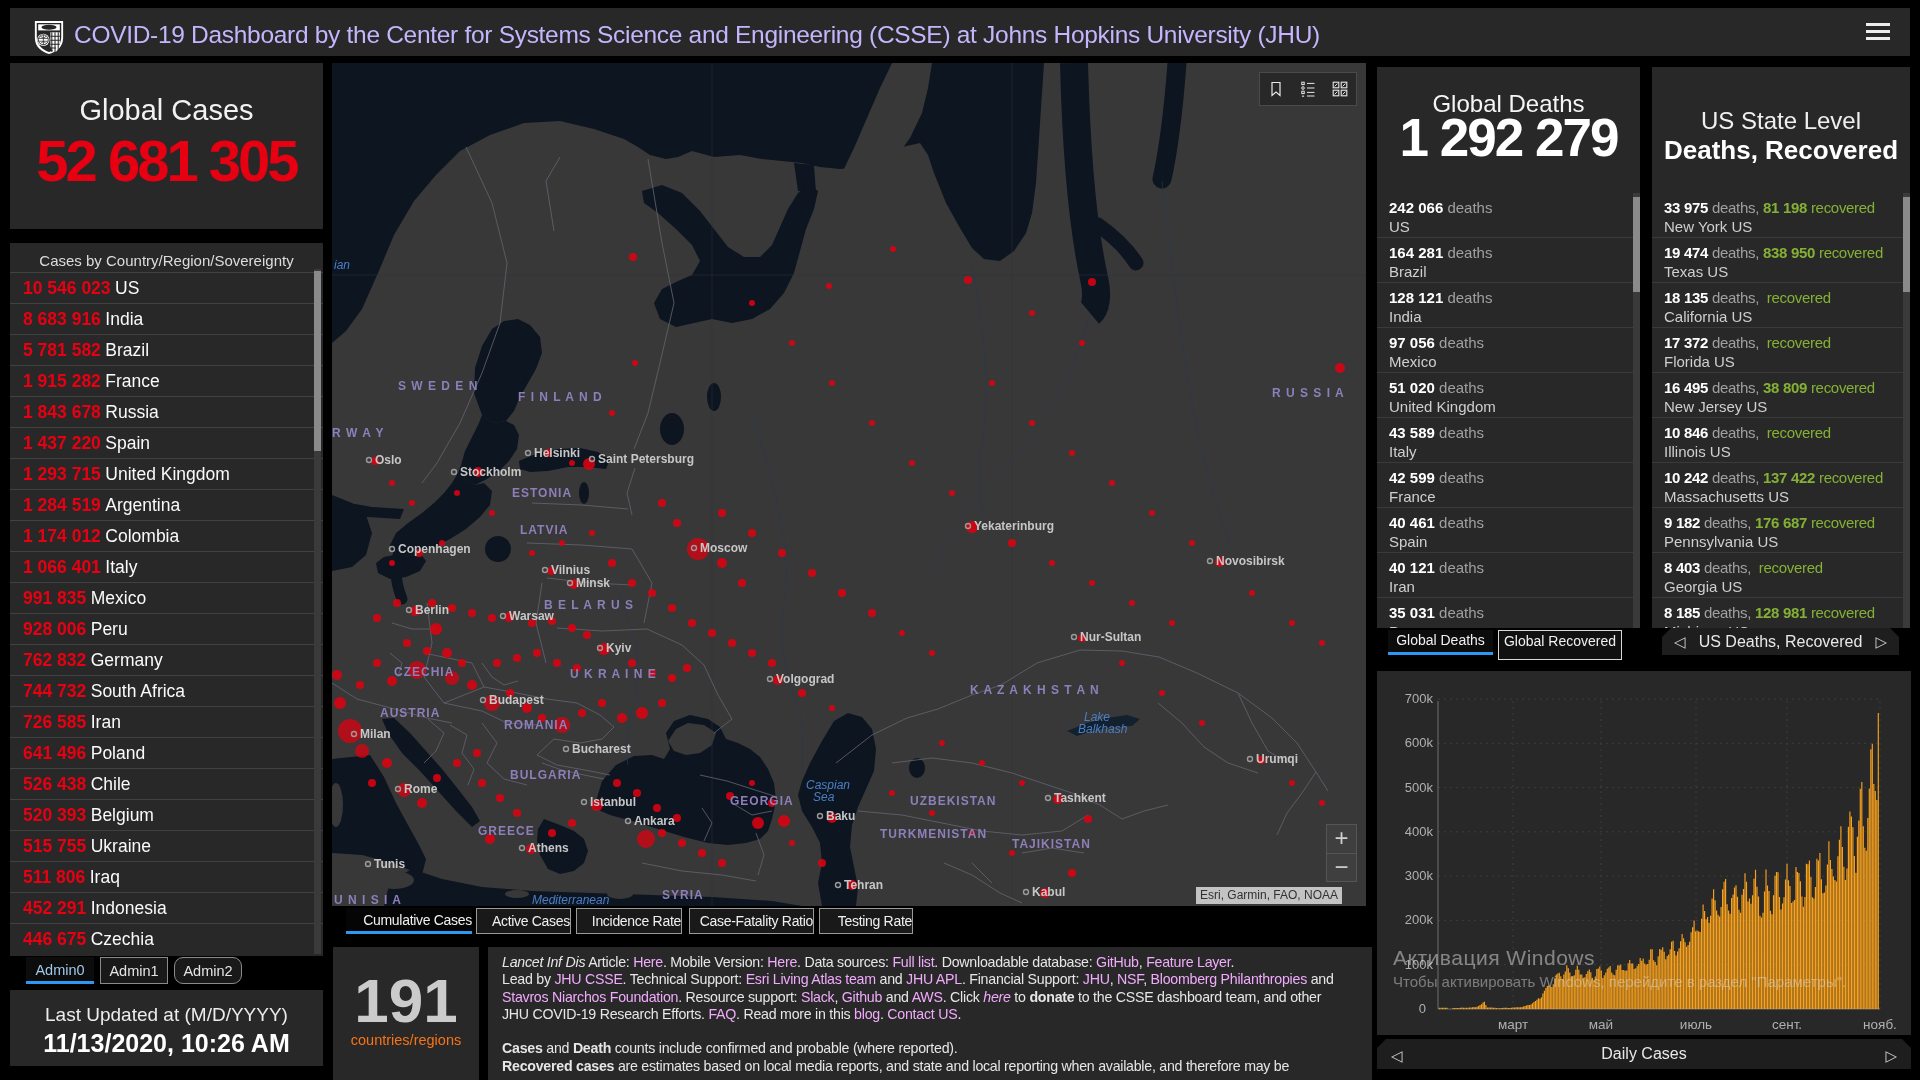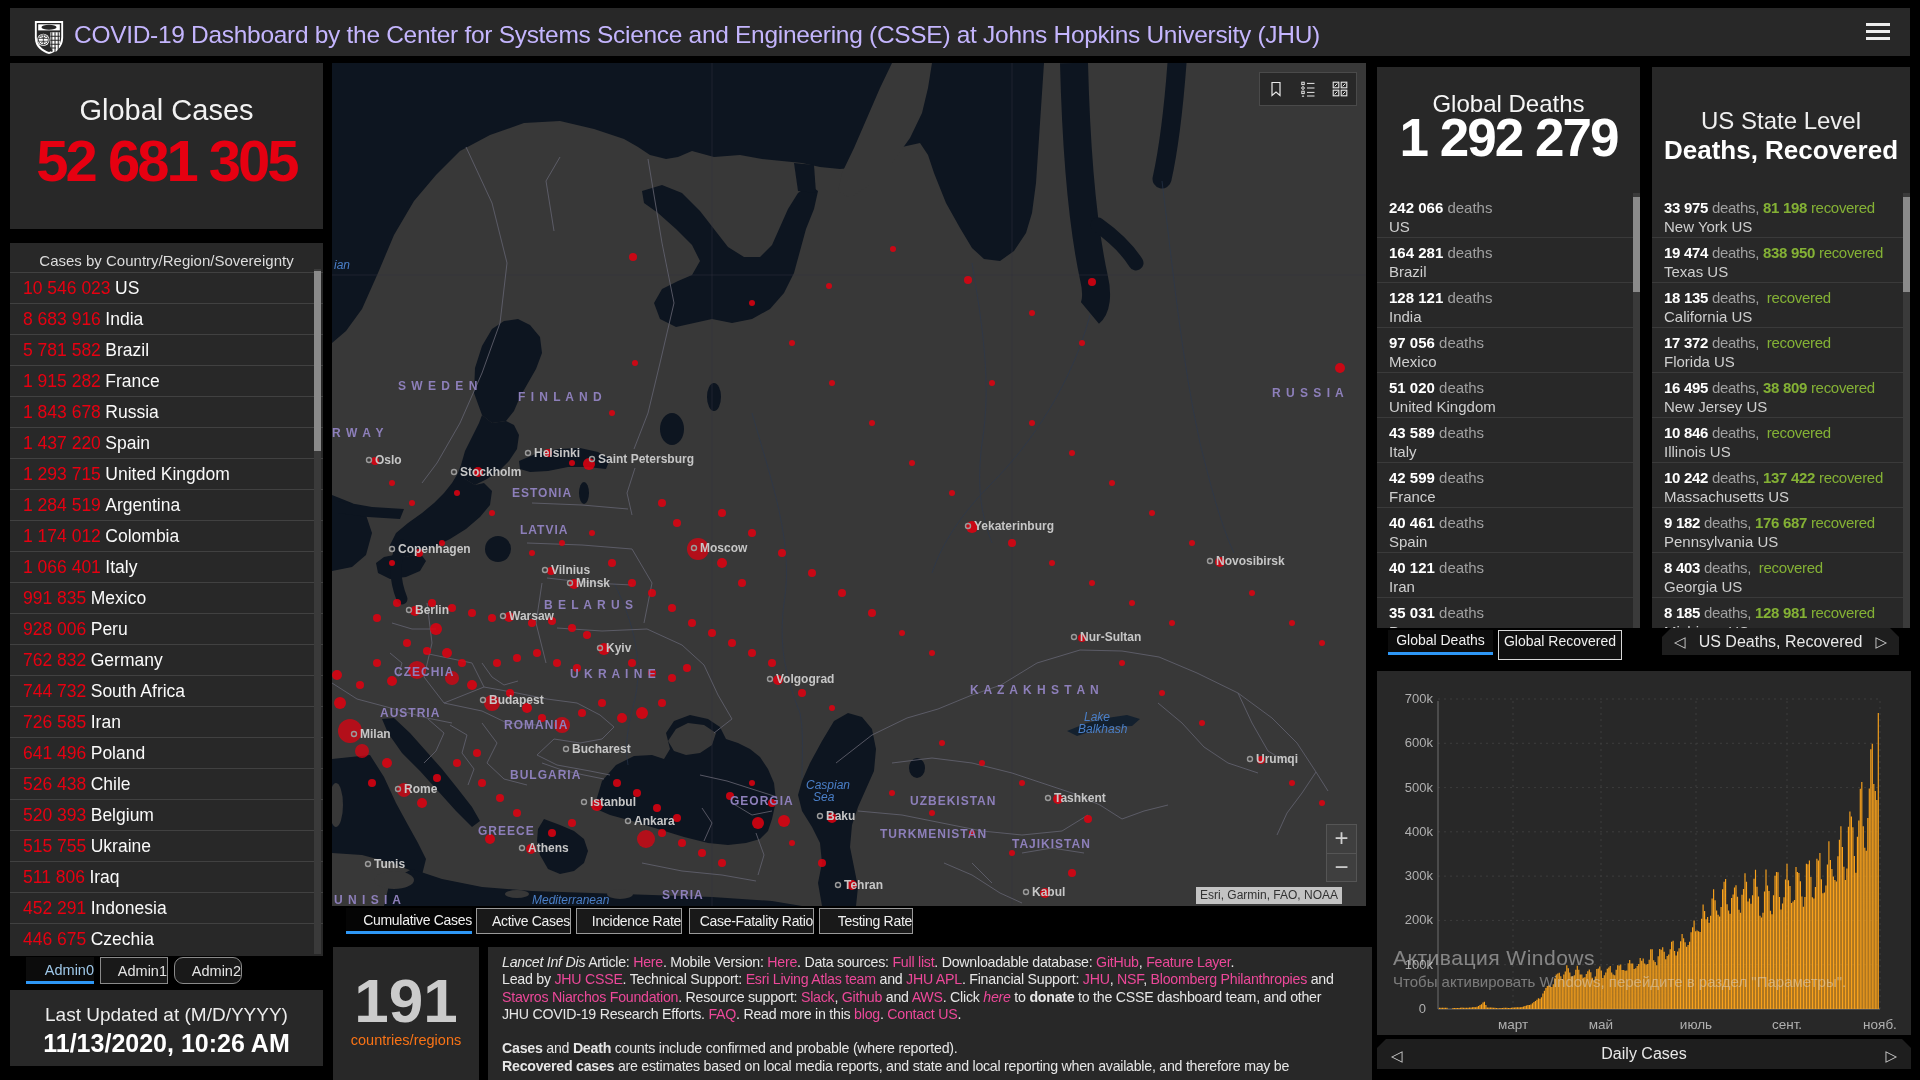--- a/index.html
+++ b/index.html
@@ -10,47 +10,47 @@
 .hdr-title { position:absolute; left:64px; top:13px; font-size:24.5px; color:#c4b5fd; letter-spacing:-0.3px; white-space:nowrap; }
 .logo { position:absolute; left:23px; top:11px; }
 .burger { position:absolute; right:20px; top:15px; width:24px; }
 .burger div { height:2.5px; background:#ededed; margin-bottom:4.5px; }
 .gc { left:10px; top:63px; width:313px; height:166px; text-align:center; }
 .gc .t { position:absolute; top:31px; width:100%; font-size:29px; color:#f2f2f2; }
 .gc .n { position:absolute; top:64px; width:100%; font-size:58px; font-weight:bold; color:#e60011; letter-spacing:-3px; }
 .clist { left:10px; top:243px; width:313px; height:713px; }
 .clist .hd { text-align:center; font-size:15px; font-weight:normal; color:#dcdcdc; padding-top:9px; height:29px; }
 .crow { height:31px; line-height:31px; padding-left:13px; border-top:1px solid #414141; white-space:nowrap; }
-.cn { color:#e60011; font-size:17.5px; font-weight:normal; }
+.cn { color:#e60011; font-size:17.5px; font-weight:bold; }
 .cc { color:#fafafa; font-size:17.5px; }
 .sbar { position:absolute; background:#3a3a3a; }
 .sthumb { position:absolute; background:#8a8a8a; }
 .atabs { position:absolute; left:10px; top:957px; width:313px; height:28px; }
-.atab { position:absolute; top:0; height:27px; line-height:26px; text-align:right; font-size:14.5px; color:#e3e3e3; background:#191919; border:1px solid #8a8a8a; }
+.atab { position:absolute; top:0; height:27px; line-height:26px; text-align:center; font-size:14.5px; color:#e3e3e3; background:#191919; border:1px solid #8a8a8a; }
 .atab.on { background:#0c0c0c; border:none; border-bottom:3px solid #2e97f5; color:#9ec7e8; }
 .lastu { left:10px; top:990px; width:313px; height:76px; text-align:center; }
 .lastu .l1 { margin-top:14px; font-size:19px; color:#ececec; }
 .lastu .l2 { margin-top:3px; font-size:25px; font-weight:bold; color:#fff; }
 .map { position:absolute; left:332px; top:63px; width:1034px; height:843px; background:#383838; overflow:hidden; }
 .mco { fill:#8d7fba; font-size:12px; font-weight:bold; letter-spacing:1px; font-family:"Liberation Sans",sans-serif; }
 .mci { fill:#c6c6c6; font-size:12px; font-weight:bold; font-family:"Liberation Sans",sans-serif; }
 .mwa { fill:#4a7fc8; font-size:12px; font-style:italic; font-family:"Liberation Sans",sans-serif; }
 .micons { position:absolute; left:927px; top:9px; width:98px; height:34px; background:rgba(40,40,40,0.96); border:1px solid #4a4a4a; display:flex; align-items:center; justify-content:space-around; }
 .zoomc { position:absolute; left:994px; top:761px; width:31px; height:58px; background:#3f3f3f; border:1px solid #555; color:#cfcfcf; text-align:center; font-size:24px; }
 .zoomc div { height:28px; line-height:26px; }
 .attrib { position:absolute; left:864px; top:824px; height:17px; background:rgba(235,235,235,0.78); color:#323232; font-size:12px; line-height:17px; padding:0 4px; }
 .mtabs { position:absolute; top:908px; height:27px; }
 .mtab { position:absolute; height:26px; line-height:25px; text-align:right; font-size:14px; letter-spacing:-0.3px; color:#f0f0f0; background:#191919; border:1px solid #9a9a9a; white-space:nowrap; }
 .mtab.on { background:#050505; border:none; border-bottom:3px solid #2e97f5; height:26px; }
 .n191 { left:333px; top:947px; width:146px; height:133px; text-align:center; }
 .n191 .n { margin-top:18px; font-size:62px; font-weight:bold; color:#cbcbcb; }
 .n191 .t { margin-top:-4px; font-size:14.5px; color:#f97316; }
 .info { left:488px; top:947px; width:884px; height:133px; padding:7px 14px; font-size:14.2px; letter-spacing:-0.25px; line-height:17.3px; color:#e6e6e6; overflow:hidden; }
 .info div { white-space:nowrap; }
-.lk { color:#ec4899; }
+.lk { color:#f0abfc; }
 .gd { left:1377px; top:67px; width:263px; height:561px; overflow:hidden; }
 .gd .t { position:absolute; top:23px; width:100%; text-align:center; font-size:24px; color:#f5f5f5; }
 .gd .n { position:absolute; top:40px; width:100%; text-align:center; font-size:53px; font-weight:bold; color:#fff; letter-spacing:-2px; }
 .uss { left:1652px; top:67px; width:258px; height:561px; overflow:hidden; }
 .uss .t1 { text-align:center; margin-top:40px; font-size:24px; color:#efefef; }
 .uss .t2 { text-align:center; font-size:26px; font-weight:bold; color:#fff; }
 .dlist { position:absolute; top:126px; left:0; right:0; }
 .uss .dlist { top:126px; }
 .uss .drow span { letter-spacing:-0.3px; }
 .drow { padding:6px 0 0 12px; height:45px; border-bottom:1px solid #3a3a3a; white-space:nowrap; }

